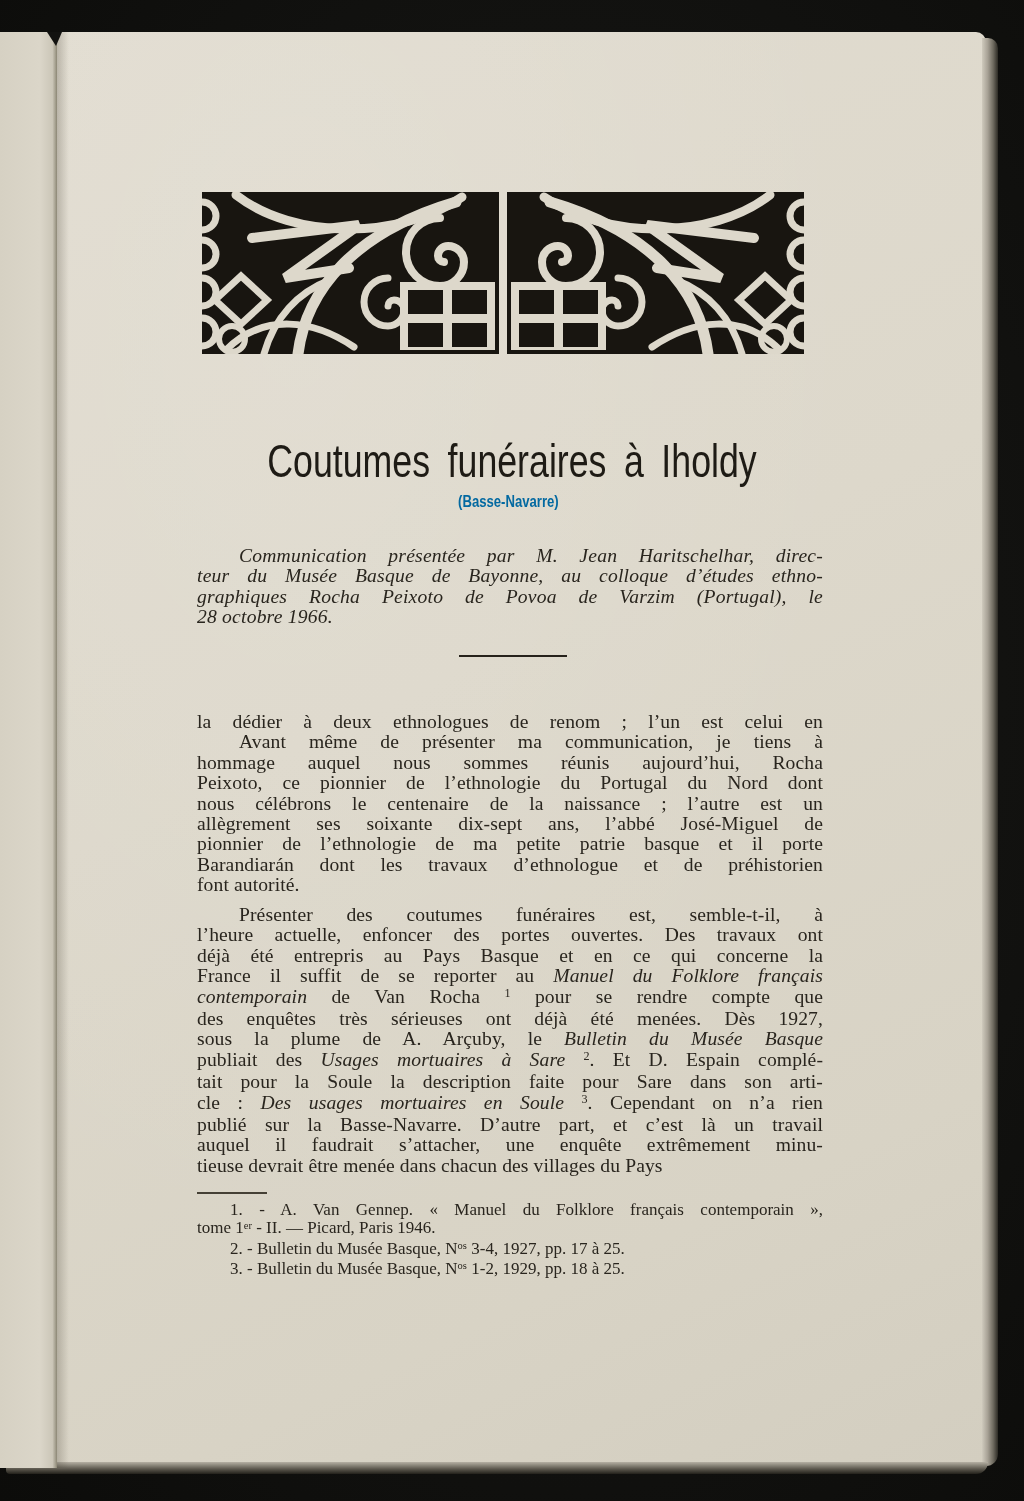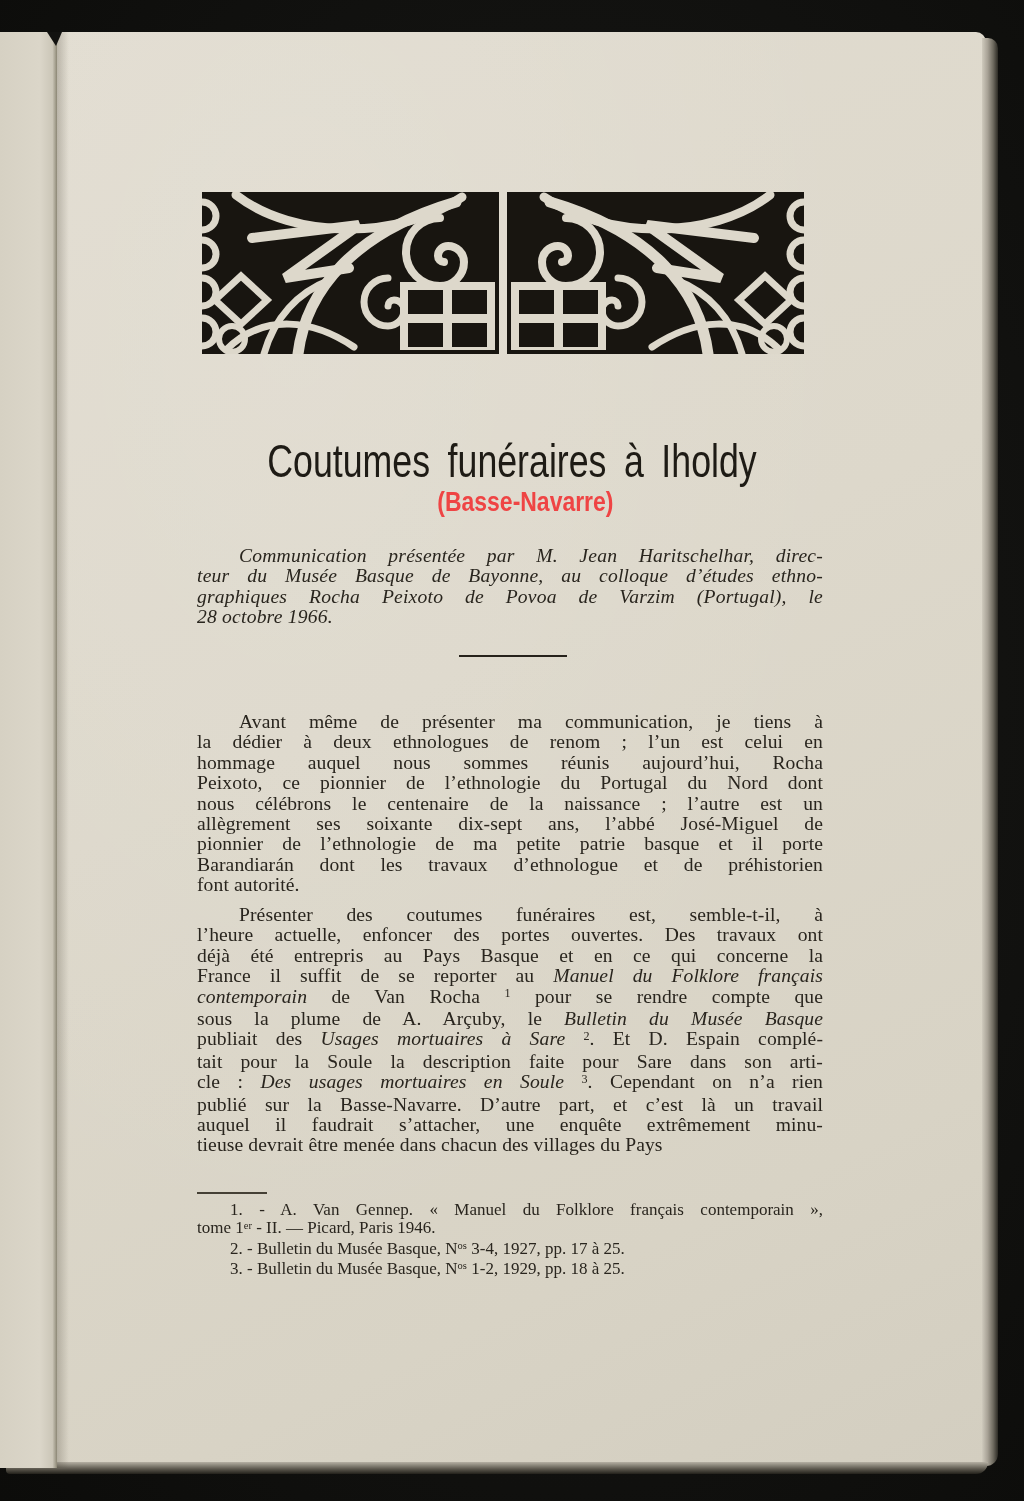--- a/index.html
+++ b/index.html
@@ -53,23 +53,23 @@
   .ornament{position:absolute;left:202px;top:192px;width:602px;height:162px;}
   
   .title{
     position:absolute;left:190px;top:436px;width:640px;
     text-align:center;color:#1e1b15;
     font-family:"Liberation Sans", sans-serif;font-weight:400;font-size:47px;line-height:50px;
   }
   .title-inner{display:inline-block;transform:scaleX(0.76);transform-origin:50% 50%;
     white-space:nowrap;word-spacing:10px;letter-spacing:0px;}
   .subtitle{
-    position:absolute;left:205px;top:488px;width:640px;
-    text-align:center;color:#ef4444;
-    font-family:"Liberation Sans", sans-serif;font-weight:700;font-size:28px;line-height:28px;
+    position:absolute;left:188px;top:488px;width:640px;
+    text-align:center;color:#0369a1;
+    font-family:"Liberation Sans", sans-serif;font-weight:700;font-size:16px;line-height:28px;
   }
   .subtitle-inner{display:inline-block;transform:scaleX(0.82);transform-origin:50% 50%;white-space:nowrap;}
   
   .textblock{position:absolute;left:197px;width:626px;color:var(--ink);}
   .dedication{top:546px;font-style:italic;font-size:19.6px;line-height:20.3px;letter-spacing:0.2px;}
   .para1{top:712px;font-size:19.6px;line-height:20.4px;letter-spacing:0.1px;}
   .para2{top:905px;font-size:19.6px;line-height:20.4px;letter-spacing:0.1px;}
   .footnotes{top:1201px;font-size:17px;line-height:18.4px;}
   .line{text-align:justify;text-align-last:justify;}
   .line-last{text-align-last:left;}
@@ -137,37 +137,38 @@
 <div class="textblock dedication">
     <div class="line line-ind"><span>Communication présentée par M. Jean Haritschelhar, direc-</span></div>
     <div class="line"><span>teur du Musée Basque de Bayonne, au colloque d’études ethno-</span></div>
     <div class="line"><span>graphiques Rocha Peixoto de Povoa de Varzim (Portugal), le</span></div>
     <div class="line line-last"><span>28 octobre 1966.</span></div>
   </div>
 
 <div class="section-rule"></div>
 
 <div class="textblock para1">
+    <div class="line"><span>la dédier à deux ethnologues de renom ; l’un est celui en</span></div>
     <div class="line line-ind"><span>Avant même de présenter ma communication, je tiens à</span></div>
-    <div class="line"><span>la dédier à deux ethnologues de renom ; l’un est celui en</span></div>
     <div class="line"><span>hommage auquel nous sommes réunis aujourd’hui, Rocha</span></div>
     <div class="line"><span>Peixoto, ce pionnier de l’ethnologie du Portugal du Nord dont</span></div>
     <div class="line"><span>nous célébrons le centenaire de la naissance ; l’autre est un</span></div>
     <div class="line"><span>allègrement ses soixante dix-sept ans, l’abbé José-Miguel de</span></div>
     <div class="line"><span>pionnier de l’ethnologie de ma petite patrie basque et il porte</span></div>
     <div class="line"><span>Barandiarán dont les travaux d’ethnologue et de préhistorien</span></div>
     <div class="line line-last"><span>font autorité.</span></div>
   </div>
 
 <div class="textblock para2">
     <div class="line line-ind"><span>Présenter des coutumes funéraires est, semble-t-il, à</span></div>
     <div class="line"><span>l’heure actuelle, enfoncer des portes ouvertes. Des travaux ont</span></div>
     <div class="line"><span>déjà été entrepris au Pays Basque et en ce qui concerne la</span></div>
     <div class="line"><span>France il suffit de se reporter au </span><span class="s-i">Manuel du Folklore français</span></div>
     <div class="line"><span class="s-i">contemporain</span><span> de Van Rocha </span><span class="s-sup">1</span><span> pour se rendre compte que</span></div>
+    <div class="line"><span>des enquêtes très sérieuses ont déjà été menées. Dès 1927,</span></div>
     <div class="line"><span>sous la plume de A. Arçuby, le </span><span class="s-i">Bulletin du Musée Basque</span></div>
     <div class="line"><span>publiait des </span><span class="s-i">Usages mortuaires à Sare</span><span class="s-i"> </span><span class="s-sup">2</span><span>. Et D. Espain complé-</span></div>
     <div class="line"><span>tait pour la Soule la description faite pour Sare dans son arti-</span></div>
     <div class="line"><span>cle : </span><span class="s-i">Des usages mortuaires en Soule</span><span> </span><span class="s-sup">3</span><span>. Cependant on n’a rien</span></div>
     <div class="line"><span>publié sur la Basse-Navarre. D’autre part, et c’est là un travail</span></div>
     <div class="line"><span>auquel il faudrait s’attacher, une enquête extrêmement minu-</span></div>
     <div class="line line-last"><span>tieuse devrait être menée dans chacun des villages du Pays</span></div>
   </div>
 
 <div class="footnote-rule"></div>

